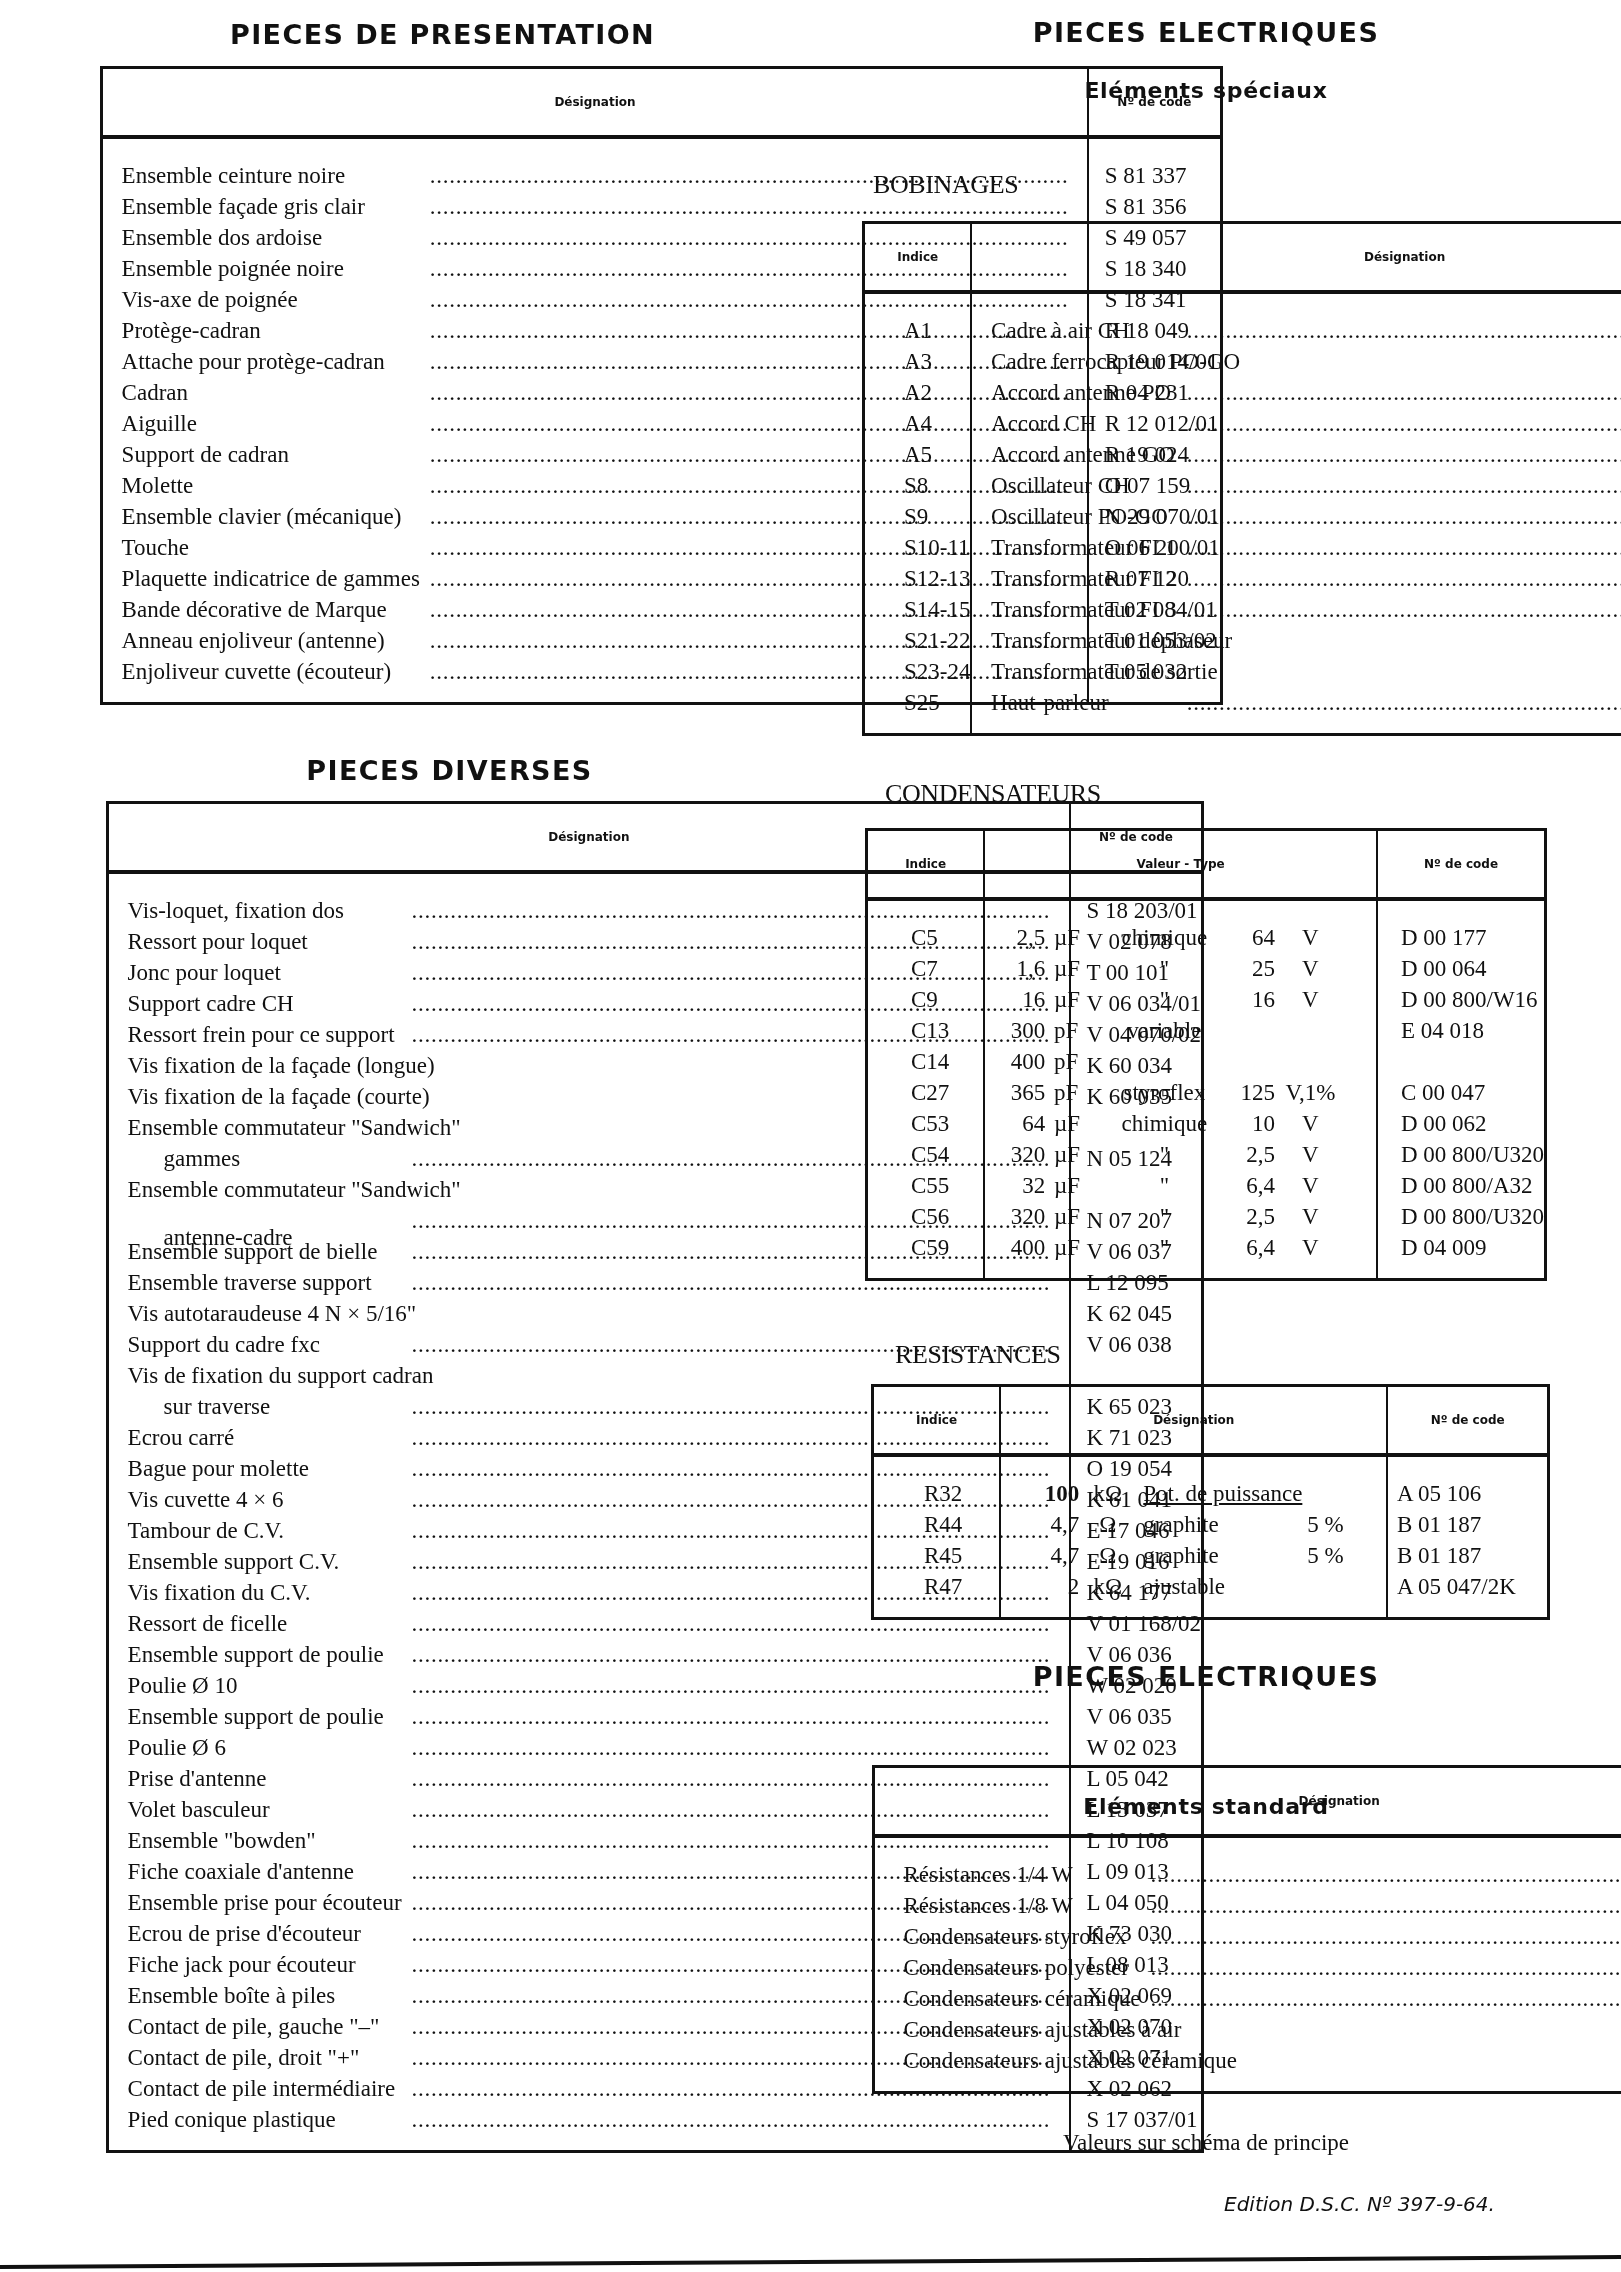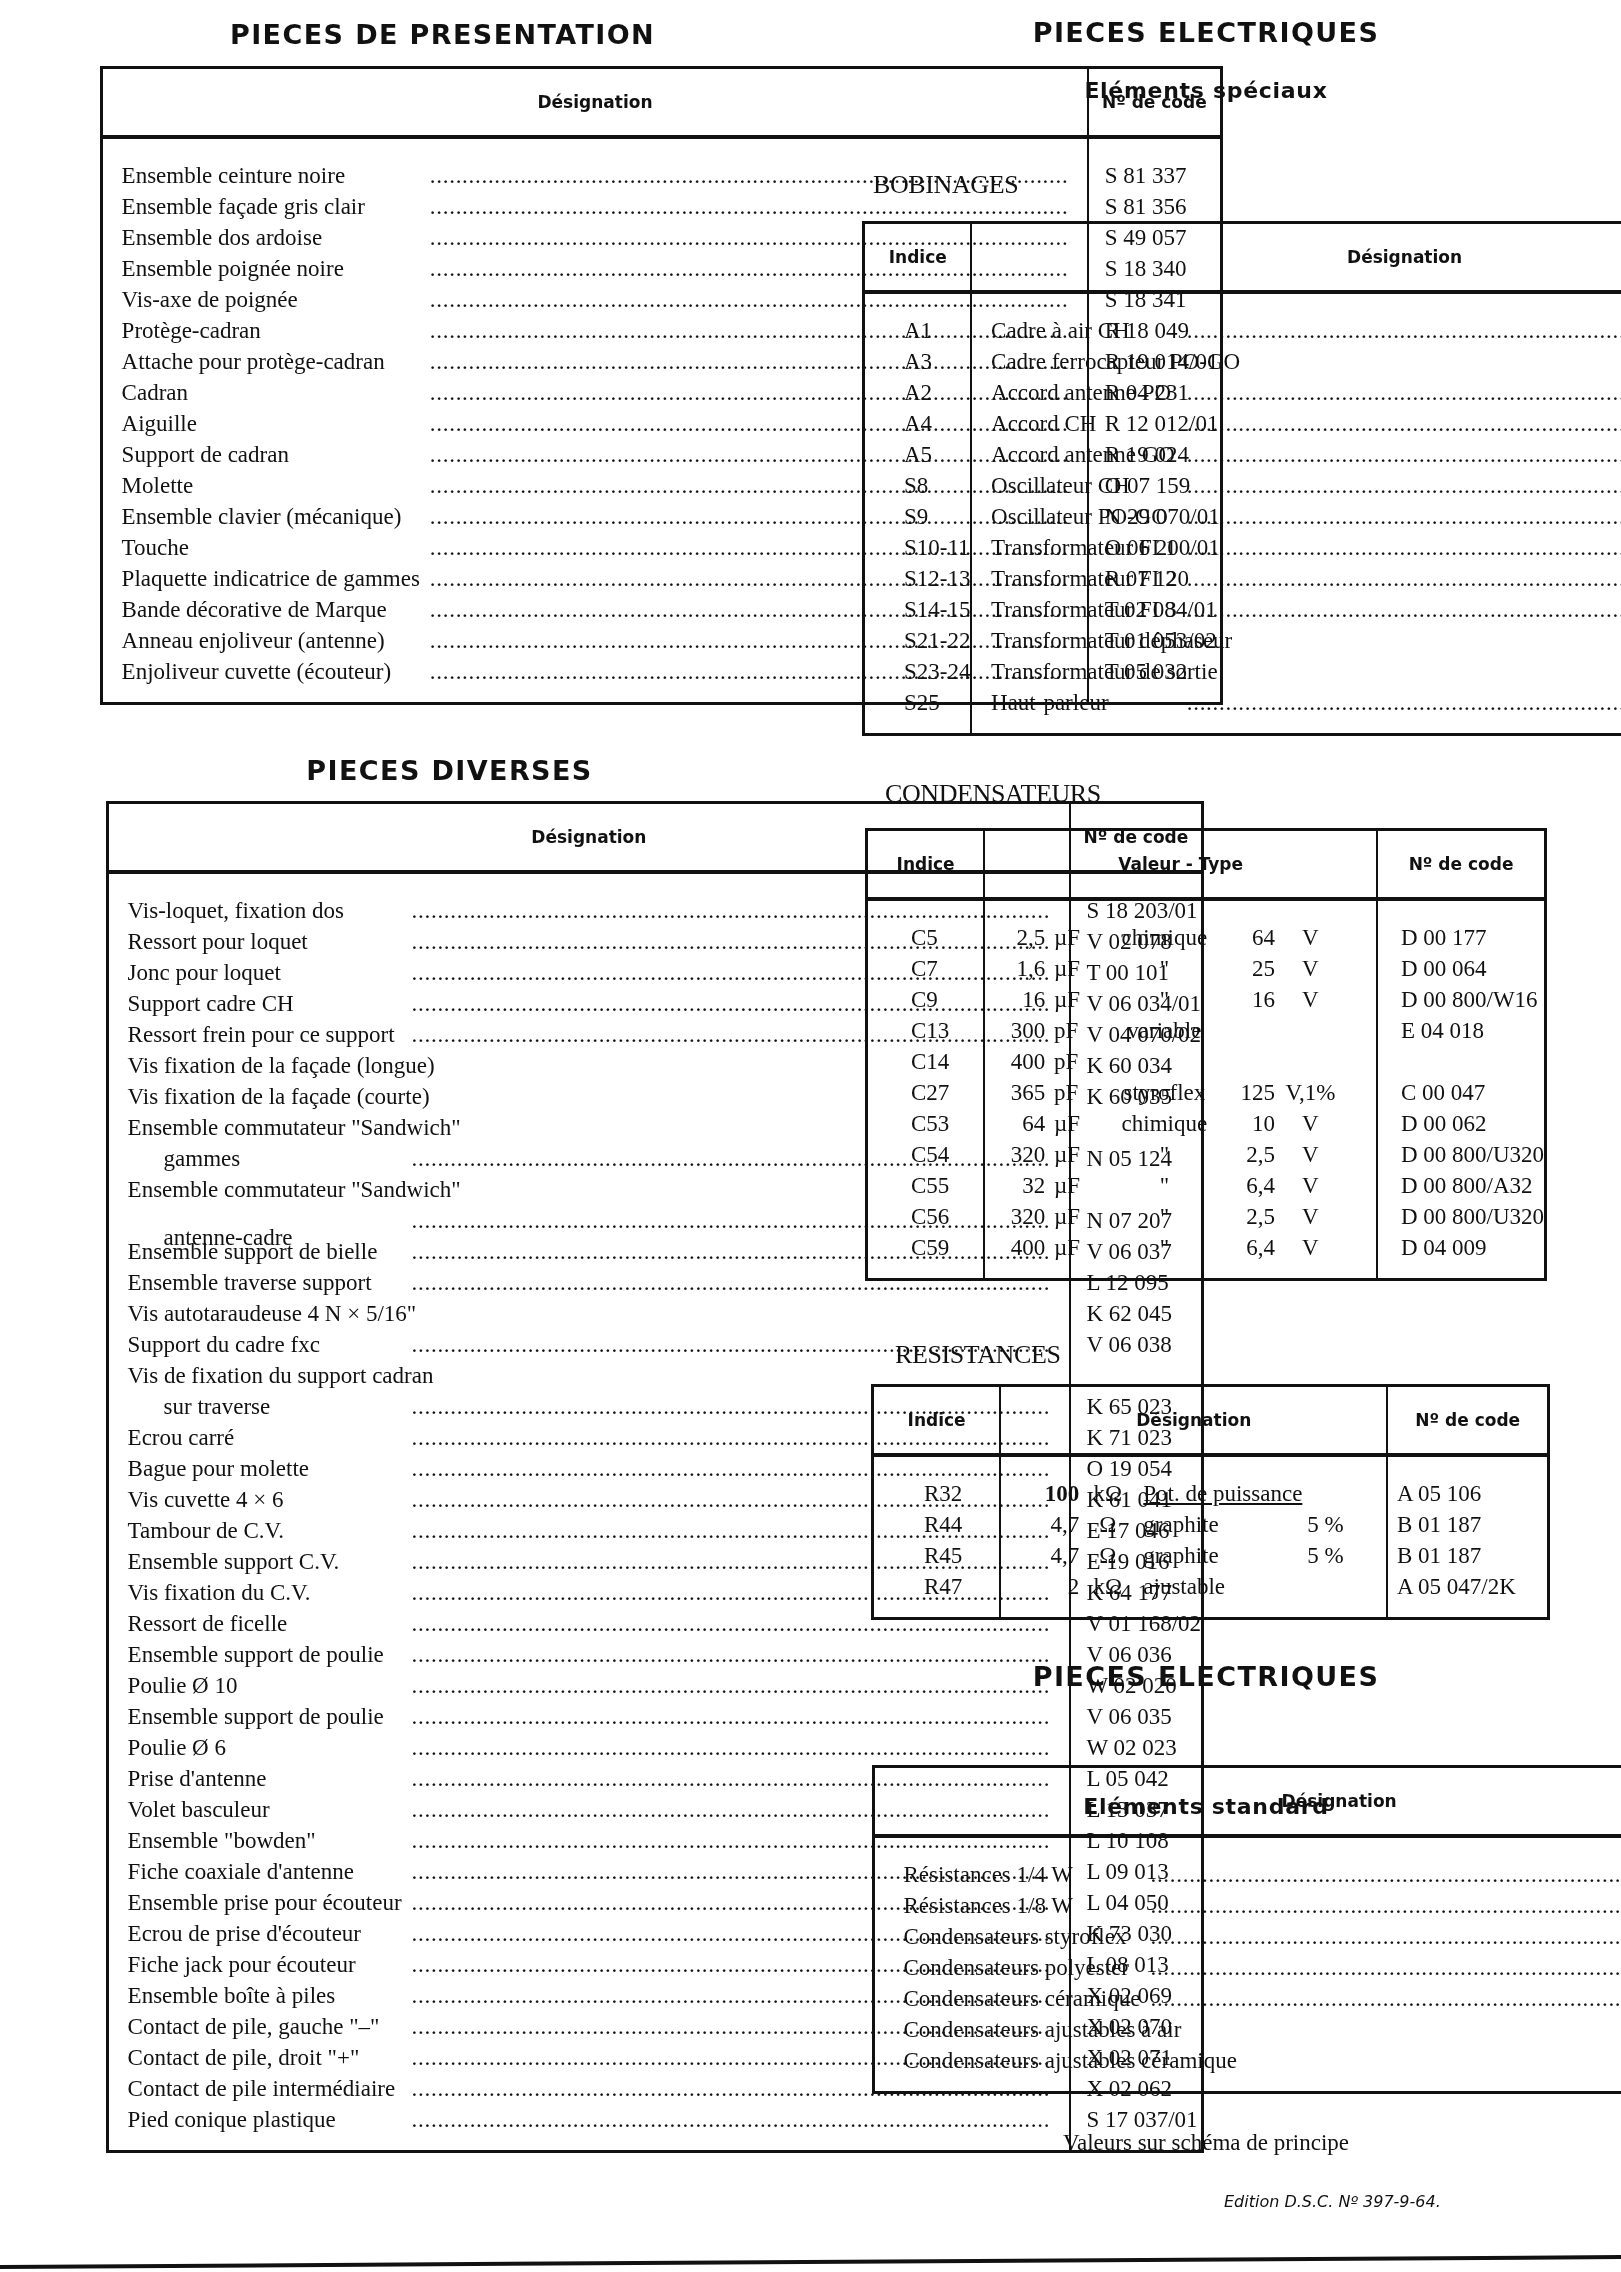--- a/index.html
+++ b/index.html
@@ -1,31 +1,31 @@
 <!DOCTYPE html>
 <html style="font-size:11.4px"><head>
 <meta charset="utf-8">
 <style>
   html, body { margin:0; padding:0; background:#ffffff; }
   body { width:1621px; height:2273px; position:relative; color:#111; font-family:"Liberation Serif", serif; overflow:hidden; }
   .h1 { font-family:"DejaVu Sans", sans-serif; font-weight:bold; font-size:27px; letter-spacing:1.4px; text-align:center; }
   .h2 { font-family:"DejaVu Sans", sans-serif; font-weight:bold; font-size:22px; text-align:center; letter-spacing:0.7px; }
   .sub { font-family:"Liberation Serif", serif; font-size:26px; letter-spacing:-0.4px; }
   table.t { border-collapse:collapse; border:3.6px solid #111; position:absolute; }
-  table.t th { font-family:"DejaVu Sans", sans-serif; font-weight:bold; font-size:17px; height:66px; border-bottom:4.3px solid #111; border-right:2.9px solid #111; text-align:center; padding:0 7.1px; }
+  table.t th { font-family:"DejaVu Sans", sans-serif; font-weight:bold; font-size:12px; height:66px; border-bottom:4.3px solid #111; border-right:2.9px solid #111; text-align:center; padding:0 7.1px; }
   table.t th:last-child { border-right:none; }
   table.t td { font-size:23px; line-height:31px; border-right:2.9px solid #111; vertical-align:top; white-space:nowrap; padding:0; }
   table.t td:last-child { border-right:none; }
   .rows { padding:21.4px 0 14.3px 0; }
   .row { height:31px; display:flex; align-items:center; }
   .dots { flex:1; overflow:hidden; white-space:nowrap; color:#111; letter-spacing:0.7px; margin-left:10px; text-align:right; }
   .dots::after { content:"..................................................................................................."; }
   .codecell .row { padding-left:15.7px; }
   .footer-note { font-size:23px; text-align:center; position:absolute; }
-  .edition { font-family:"DejaVu Sans", sans-serif; font-style:italic; font-size:16px; position:absolute; }
+  .edition { font-family:"DejaVu Sans", sans-serif; font-style:italic; font-size:20px; position:absolute; }
   .rule { position:absolute; left:0; width:1621px; height:4.3px; background:#111; transform:rotate(-0.35deg); }
 </style>
 </head>
 <body>
 
 <div class="h1" style="position:absolute; left:100px; top:18.6px; width:685px;">PIECES DE PRESENTATION</div>
 <table class="t" style="left:100px; top:66px; width:675px;">
   <thead>
       <tr>
     <th style="width:475px;">Désignation</th>

